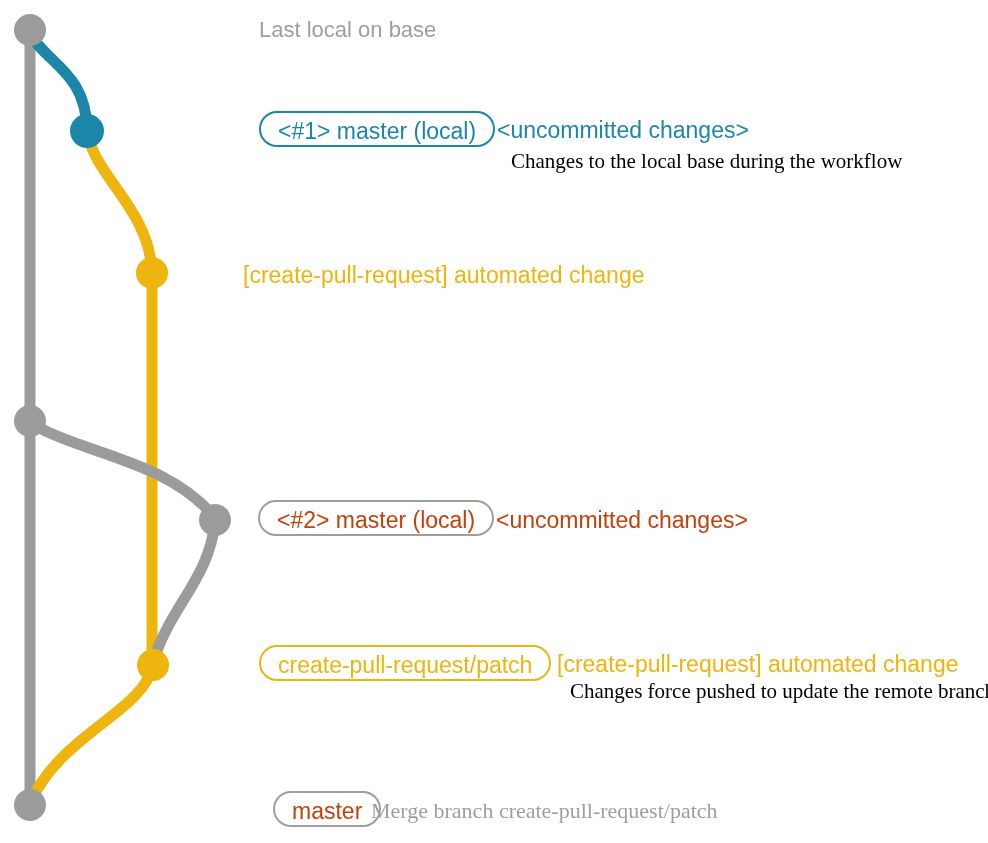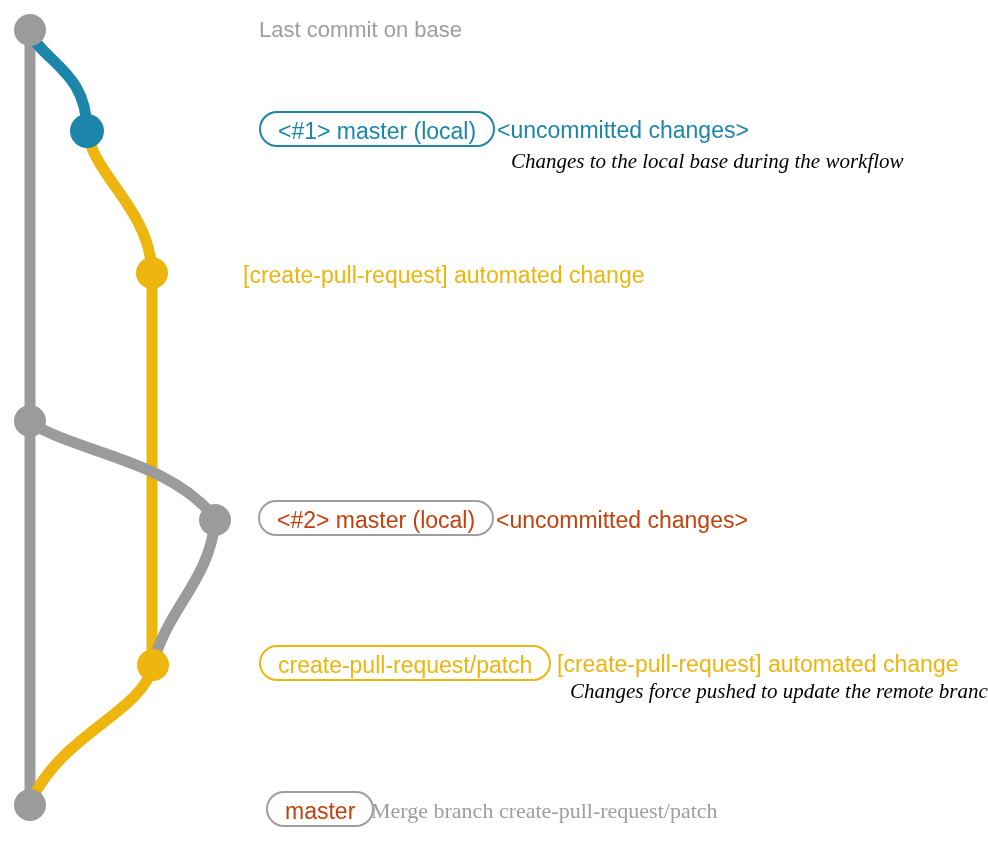--- a/index.html
+++ b/index.html
@@ -38,21 +38,20 @@
     line-height: 27px;
     white-space: nowrap;
   }
   .desc {
     position: absolute;
     font-family: "Liberation Serif", serif;
     font-size: 21px;
     line-height: 25px;
     color: #000000;
     white-space: nowrap;
-    font-style: italic;
   }
   .teal   { color: #1b86aa; border-color: #1b86aa; }
   .yellow { color: #eeb50e; border-color: #eeb50e; }
   .gray   { color: #c2410c; border-color: #9e9e9e; }
 </style>
 </head>
 <body>
 
 <div id="stage">
 
@@ -72,32 +71,32 @@
 
     <circle cx="30" cy="30" r="16" fill="#9b9b9b"></circle>
     <circle cx="87" cy="131" r="17" fill="#1b86aa"></circle>
     <circle cx="152" cy="273" r="16" fill="#eeb50e"></circle>
     <circle cx="30" cy="421" r="16" fill="#9b9b9b"></circle>
     <circle cx="215" cy="520" r="16" fill="#9b9b9b"></circle>
     <circle cx="153" cy="665" r="16" fill="#eeb50e"></circle>
     <circle cx="30" cy="805" r="16" fill="#9b9b9b"></circle>
   </svg>
 
-  <div class="caption" style="left:259px; top:17px;">Last commit on base</div>
+  <div class="caption" style="left:259px; top:17px;">Last local on base</div>
 
   <div class="tag teal" style="left:259px; top:111px;">&lt;#1&gt; master (local)</div>
   <div class="annotation teal" style="left:497px; top:117px;">&lt;uncommitted changes&gt;</div>
   <div class="desc" style="left:511px; top:149px;">Changes to the local base during the workflow</div>
 
   <div class="annotation yellow" style="left:243px; top:262px;">[create-pull-request] automated change</div>
 
 
   <div class="tag gray" style="left:258px; top:500px;">&lt;#2&gt; master (local)</div>
   <div class="annotation gray" style="left:496px; top:507px;">&lt;uncommitted changes&gt;</div>
 
   <div class="tag yellow" style="left:259px; top:645px;">create-pull-request/patch</div>
   <div class="annotation yellow" style="left:557px; top:651px;">[create-pull-request] automated change</div>
   <div class="desc" style="left:570px; top:679px;">Changes force pushed to update the remote branch</div>
 
-  <div class="tag gray" style="left:266px; top:791px;">master</div>
+  <div class="tag gray" style="left:273px; top:791px;">master</div>
   <div class="caption" style="left:371px; top:798px;font-family:Liberation Serif, serif;">Merge branch create-pull-request/patch</div>
 
 </div>
 
 </body></html>

